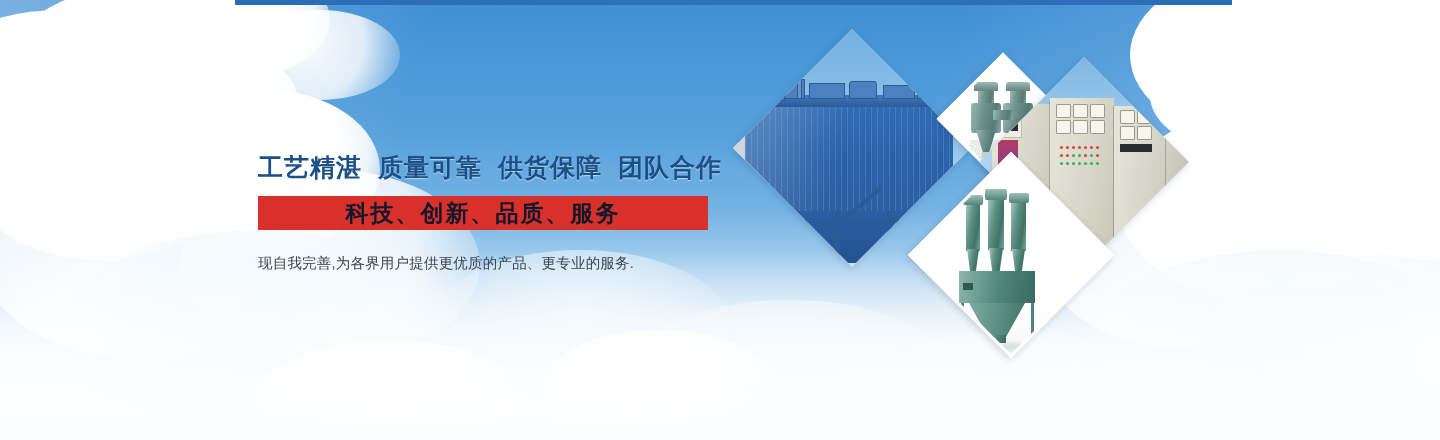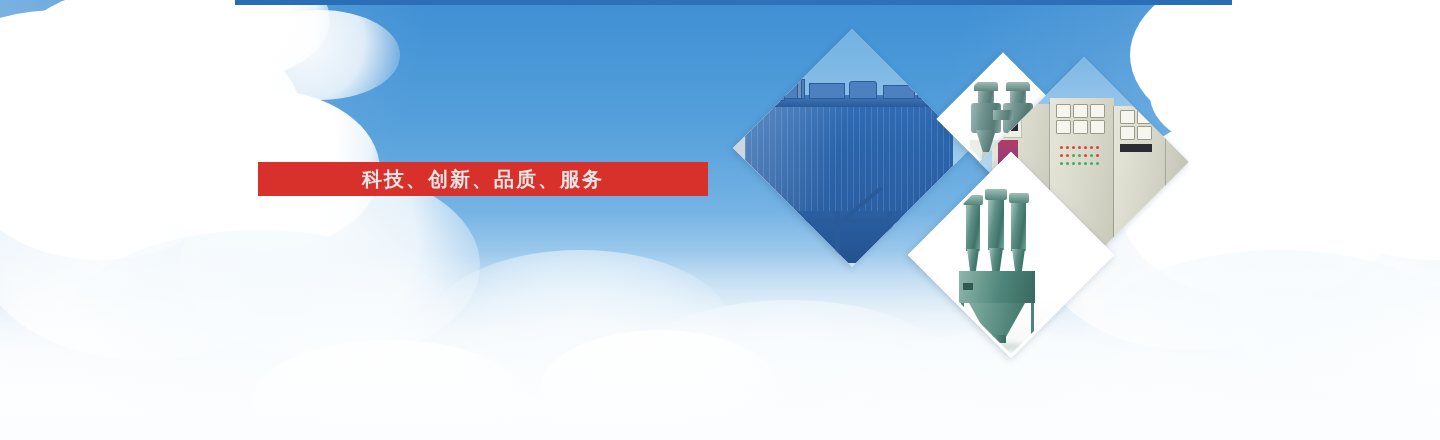--- a/index.html
+++ b/index.html
@@ -64,21 +64,21 @@
   }
   .headline span.gap{display:inline-block;width:16px;}
 
   .redbar{
     margin-top:12px;
     width:450px;height:34px;
     background:#d8302a;
     display:flex;align-items:center;justify-content:center;
   }
   .redbar .rb-text{
-    color:#e5e5e5;font-size:20px;font-weight:bold;letter-spacing:2px;
+    color:#0f172a;font-size:23px;font-weight:bold;letter-spacing:2px;
     line-height:34px;white-space:nowrap;
   }
 
   .para{margin-top:20px;color:#3c4450;font-size:14.5px;line-height:26px;letter-spacing:.2px;}
   .para div{white-space:nowrap;}
 
   
   .collage{position:absolute;left:760px;top:40px;width:420px;height:340px;}
 
   .dia{
@@ -212,26 +212,28 @@
     <div class="puff soft" style="left:540px;top:330px;width:240px;height:120px;"></div>
     <div class="puff soft" style="left:250px;top:340px;width:280px;height:130px;"></div>
   </div>
 
   <div class="bottom-haze"></div>
 
   <div class="top-rule"></div>
 
   <div class="text-block">
 
+    <div class="headline"><span>工艺精湛</span><span class="gap"></span><span>质量可靠</span><span class="gap"></span><span>供货保障</span><span class="gap"></span><span>团队合作</span></div>
 
     <div class="redbar">
       <span class="rb-text">科技、创新、品质、服务</span>
     </div>
 
     <div class="para">
+      <div>现自我完善,为各界用户提供更优质的产品、更专业的服务.</div>
     </div>
   </div>
 
   <div class="collage">
 
     <div class="dia" id="tile-baghouse">
       <div class="inner">
         <div class="bh-sky"></div>
         <div class="bh-side"></div>
         <div class="bh-side2"></div>

